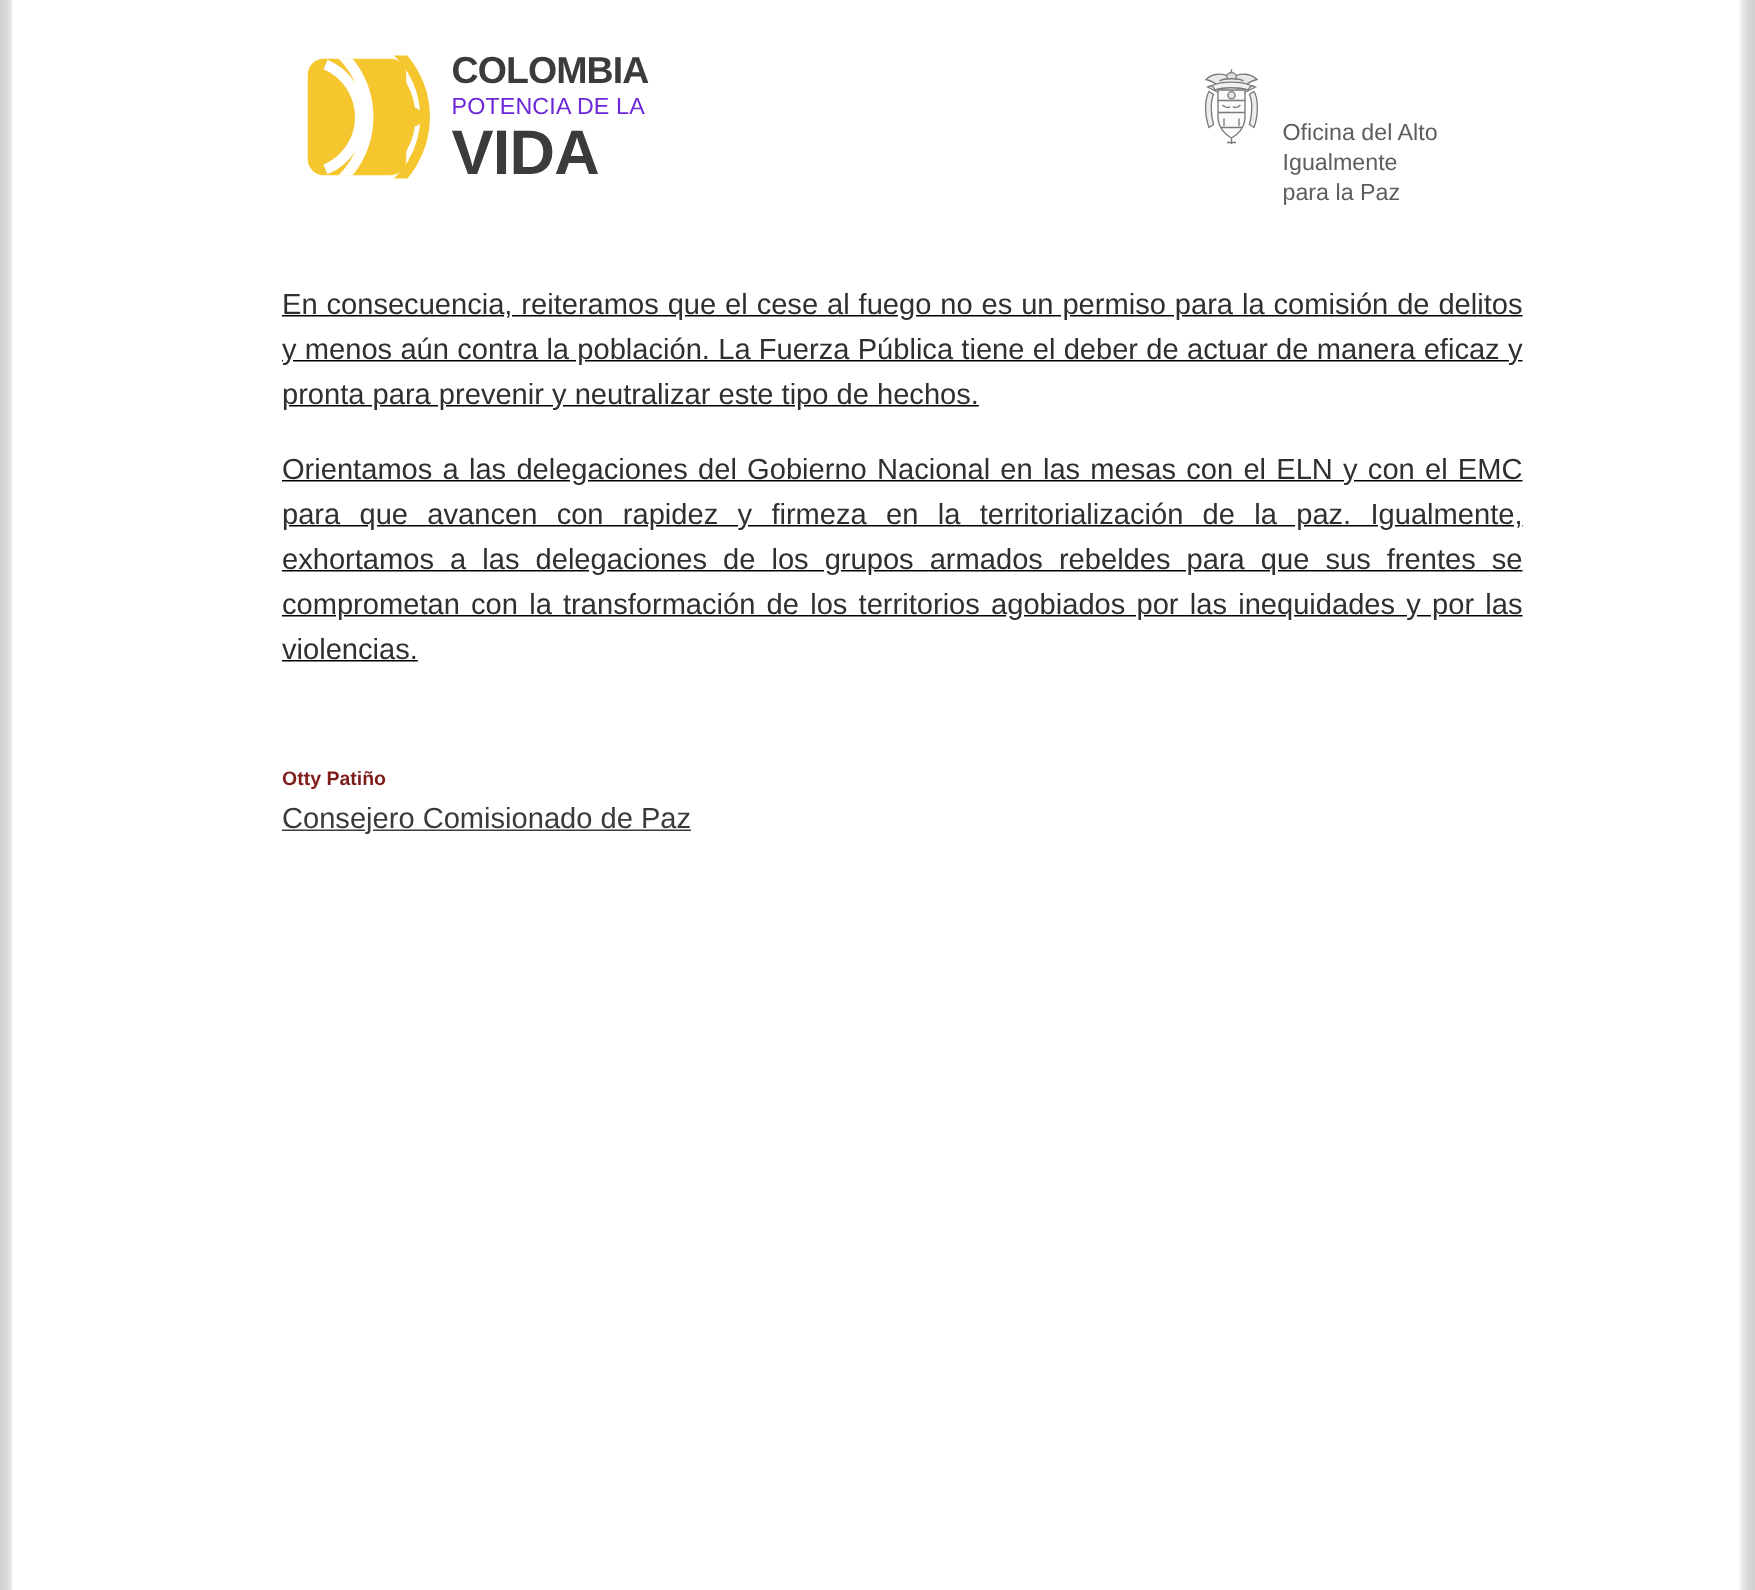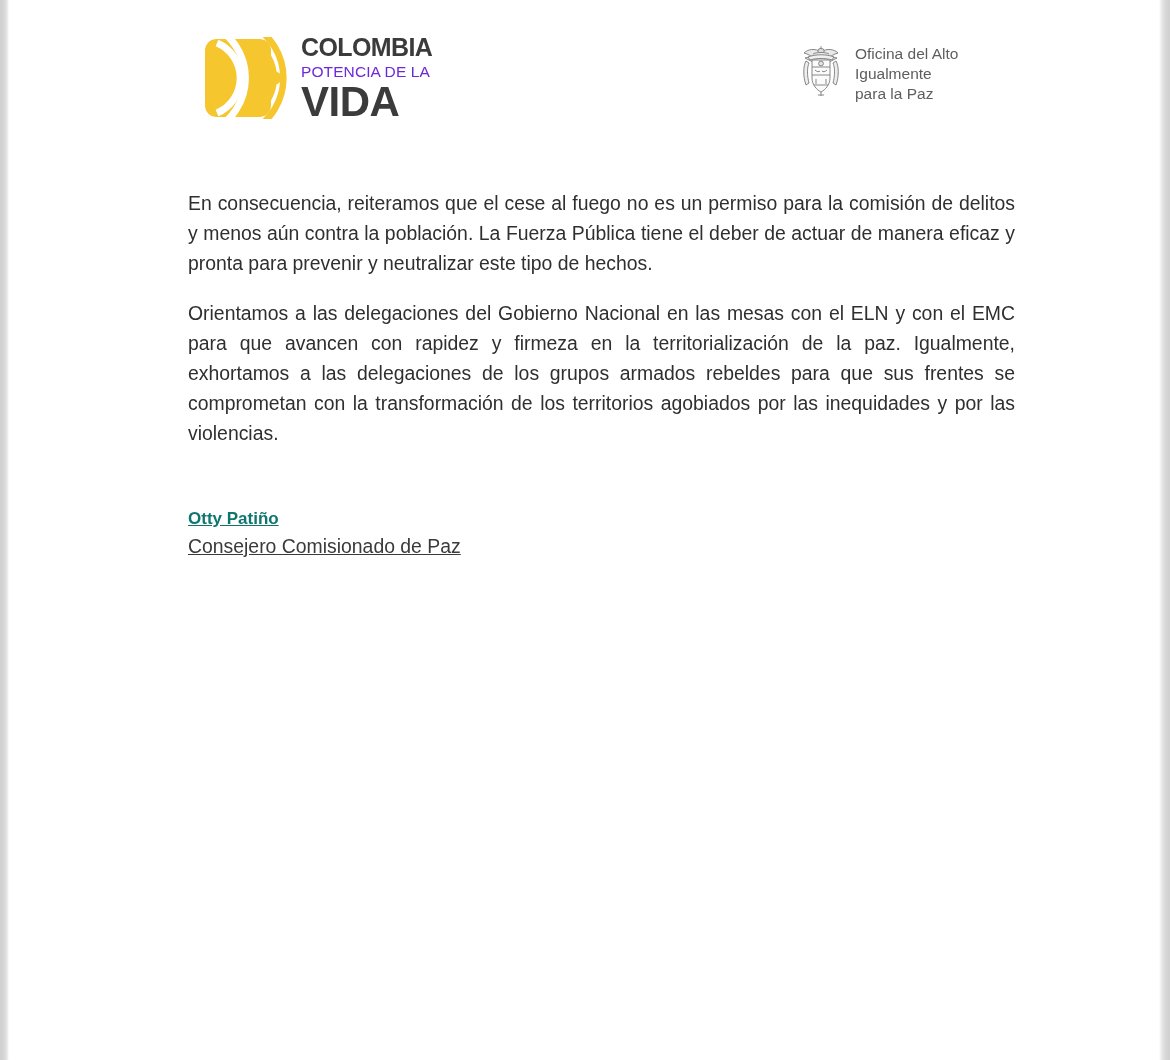--- a/index.html
+++ b/index.html
@@ -106,28 +106,30 @@
     display: block;
     margin-top: 3px;
   }
   .oacp-lines {
     font-family: "Liberation Sans", sans-serif;
     font-size: 15.5px;
     line-height: 1.28;
     color: #5e5e5e;
     white-space: nowrap;
     padding-top: 2px;
+    margin-top: 35px;
   }
 
   
   .doc-body {
     position: absolute;
     left: 179px;
     top: 188px;
     width: 827px;
+    text-decoration: underline;
   }
   .body-paragraph {
     font-family: "Liberation Sans", sans-serif;
     font-size: 19.4px;
     line-height: 30px;
     color: #2f2f2f;
     text-align: justify;
     text-justify: inter-word;
     margin: 0 0 20px 0;
   }
@@ -135,26 +137,25 @@
 
   
   .signature-block {
     position: absolute;
     left: 179px;
     top: 506px;
     width: 600px;
   }
   .sig-name {
     font-family: "Liberation Sans", sans-serif;
-    font-size: 17px;
+    font-size: 13px;
     font-weight: bold;
     line-height: 26px;
-    color: #0f766e;
+    color: #7f1d1d;
     margin: 0;
-    text-decoration: underline;
   }
   .sig-role {
     font-family: "Liberation Sans", sans-serif;
     font-size: 19.4px;
     font-weight: normal;
     line-height: 28px;
     color: #3a3a3a;
     margin: 0;
     text-decoration: underline;
   }

